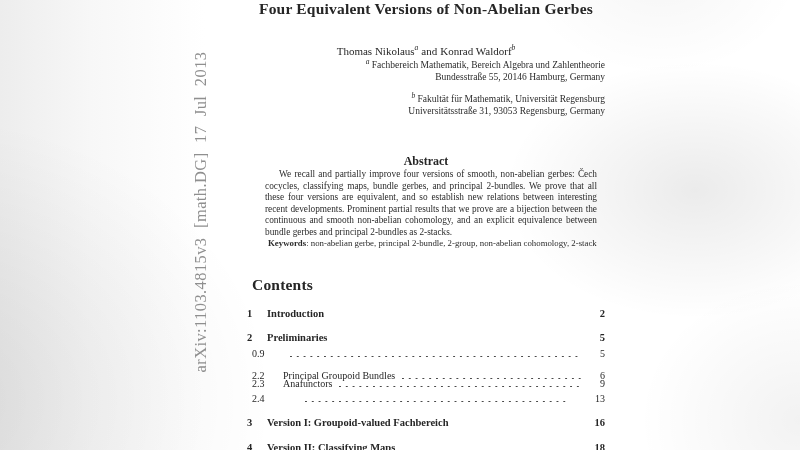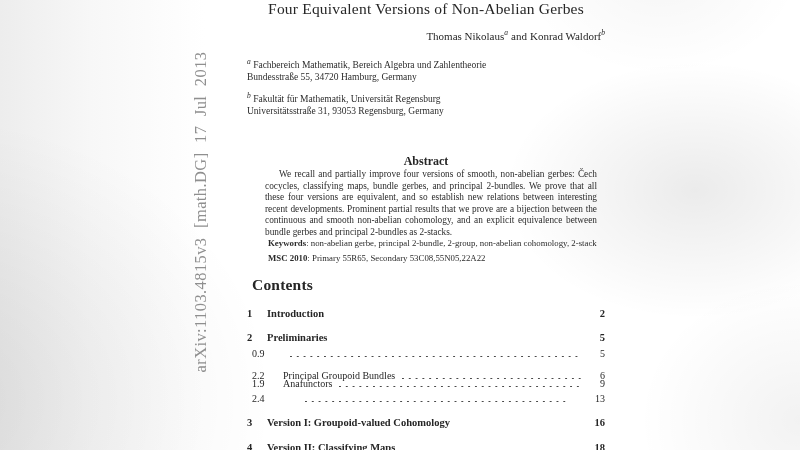--- a/index.html
+++ b/index.html
@@ -22,31 +22,31 @@
   .stamp {
     position:absolute; left:201px; top:212px;
     transform:translate(-50%,-50%) rotate(-90deg);
     white-space:nowrap;
     font-size:16.5px; color:#8f8f8f; letter-spacing:0.4px; word-spacing:5px;
   }
   
   .content { position:absolute; left:247px; top:0; width:358px; height:450px; }
   .title {
     position:absolute; top:-1px; left:0; width:100%;
-    text-align:center; font-size:15.5px; line-height:19px; letter-spacing:0.2px;
+    text-align:center; font-size:15.5px; line-height:19px; letter-spacing:0.2px;font-weight:bold;
   }
   .authors {
-    position:absolute; top:26px; left:0; width:100%;
-    text-align:right; font-size:11px; line-height:14px;
+    position:absolute; top:41px; left:0; width:100%;
+    text-align:center; font-size:11px; line-height:14px;
   }
   .authors sup, .affil sup { font-style:italic; font-size:7.5px; }
   .authors .sep { margin:0 3px; }
   .affil {
     position:absolute; left:0; width:100%;
-    text-align:left; font-size:9.5px; line-height:11.5px; color:#2b2b2b;
+    text-align:right; font-size:9.5px; line-height:11.5px; color:#2b2b2b;
   }
   .affil-a { top:56px; }
   .affil-b { top:90px; }
   .abstract-h {
     position:absolute; top:154px; left:0; width:100%;
     text-align:center; font-weight:bold; font-size:12px;
   }
   .abstract-body {
     position:absolute; top:169px; left:18px; width:332px;
     font-size:9.3px; line-height:11.55px; text-align:justify; text-indent:14px;
@@ -92,35 +92,34 @@
 
   <div class="content">
 
     <div class="title">Four Equivalent Versions of Non-Abelian Gerbes</div>
 
     <div class="authors"><span>Thomas Nikolaus</span><sup>a</sup><span class="sep">and</span><span>Konrad Waldorf</span><sup>b</sup></div>
 
     <div class="affil affil-a">
       <div><sup>a</sup>
         <span>Fachbereich Mathematik, Bereich Algebra und Zahlentheorie</span></div>
-      <div>Bundesstraße 55, 34720 Hamburg, Germany</div>
+      <div>Bundesstraße 55, 20146 Hamburg, Germany</div>
     </div>
 
     <div class="affil affil-b">
       <div><sup>b</sup>
         <span>Fakultät für Mathematik, Universität Regensburg</span></div>
       <div>Universitätsstraße 31, 93053 Regensburg, Germany</div>
     </div>
 
     <div class="abstract-h">Abstract</div>
     <div class="abstract-body">We recall and partially improve four versions of smooth, non-abelian gerbes: Čech cocycles, classifying maps, bundle gerbes, and principal 2-bundles. We prove that all these four versions are equivalent, and so establish new relations between interesting recent developments. Prominent partial results that we prove are a bijection between the continuous and smooth non-abelian cohomology, and an explicit equivalence between bundle gerbes and principal 2-bundles as 2-stacks.</div>
 
     <div class="metaline kw"><span class="b">Keywords</span><span>: non-abelian gerbe, principal 2-bundle, 2-group, non-abelian cohomology, 2-stack</span></div>
 
-    <div class="metaline msc"><span class="b">MSC 2010</span><span>: Primary 55R65, Secondary 53C08,55N05,22A22</span></div>
 
     <div class="contents-h">Contents</div>
 
     <div class="toc">
 
       <div class="toc-row l1 r1">
         <span class="num">1</span>
         <span class="ttl">Introduction</span>
         <span class="pg">2</span>
       </div>
@@ -138,35 +137,35 @@
       </div>
 
       <div class="toc-row l2 r4">
         <span class="num">2.2</span>
         <span class="ttl">Principal Groupoid Bundles</span>
         <span class="leader"></span>
         <span class="pg">6</span>
       </div>
 
       <div class="toc-row l2 r5">
-        <span class="num">1.9</span>
+        <span class="num">2.3</span>
         <span class="ttl">Anafunctors</span>
         <span class="leader"></span>
         <span class="pg">9</span>
       </div>
 
       <div class="toc-row l2 r6">
         <span class="num">2.4</span>
         <span class="leader"></span>
         <span class="pg">13</span>
       </div>
 
       <div class="toc-row l1 r7">
         <span class="num">3</span>
-        <span class="ttl">Version I: Groupoid-valued Cohomology</span>
+        <span class="ttl">Version I: Groupoid-valued Fachbereich</span>
         <span class="pg">16</span>
       </div>
 
       <div class="toc-row l1 r8">
         <span class="num">4</span>
         <span class="ttl">Version II: Classifying Maps</span>
         <span class="pg">18</span>
       </div>
 
     </div>

